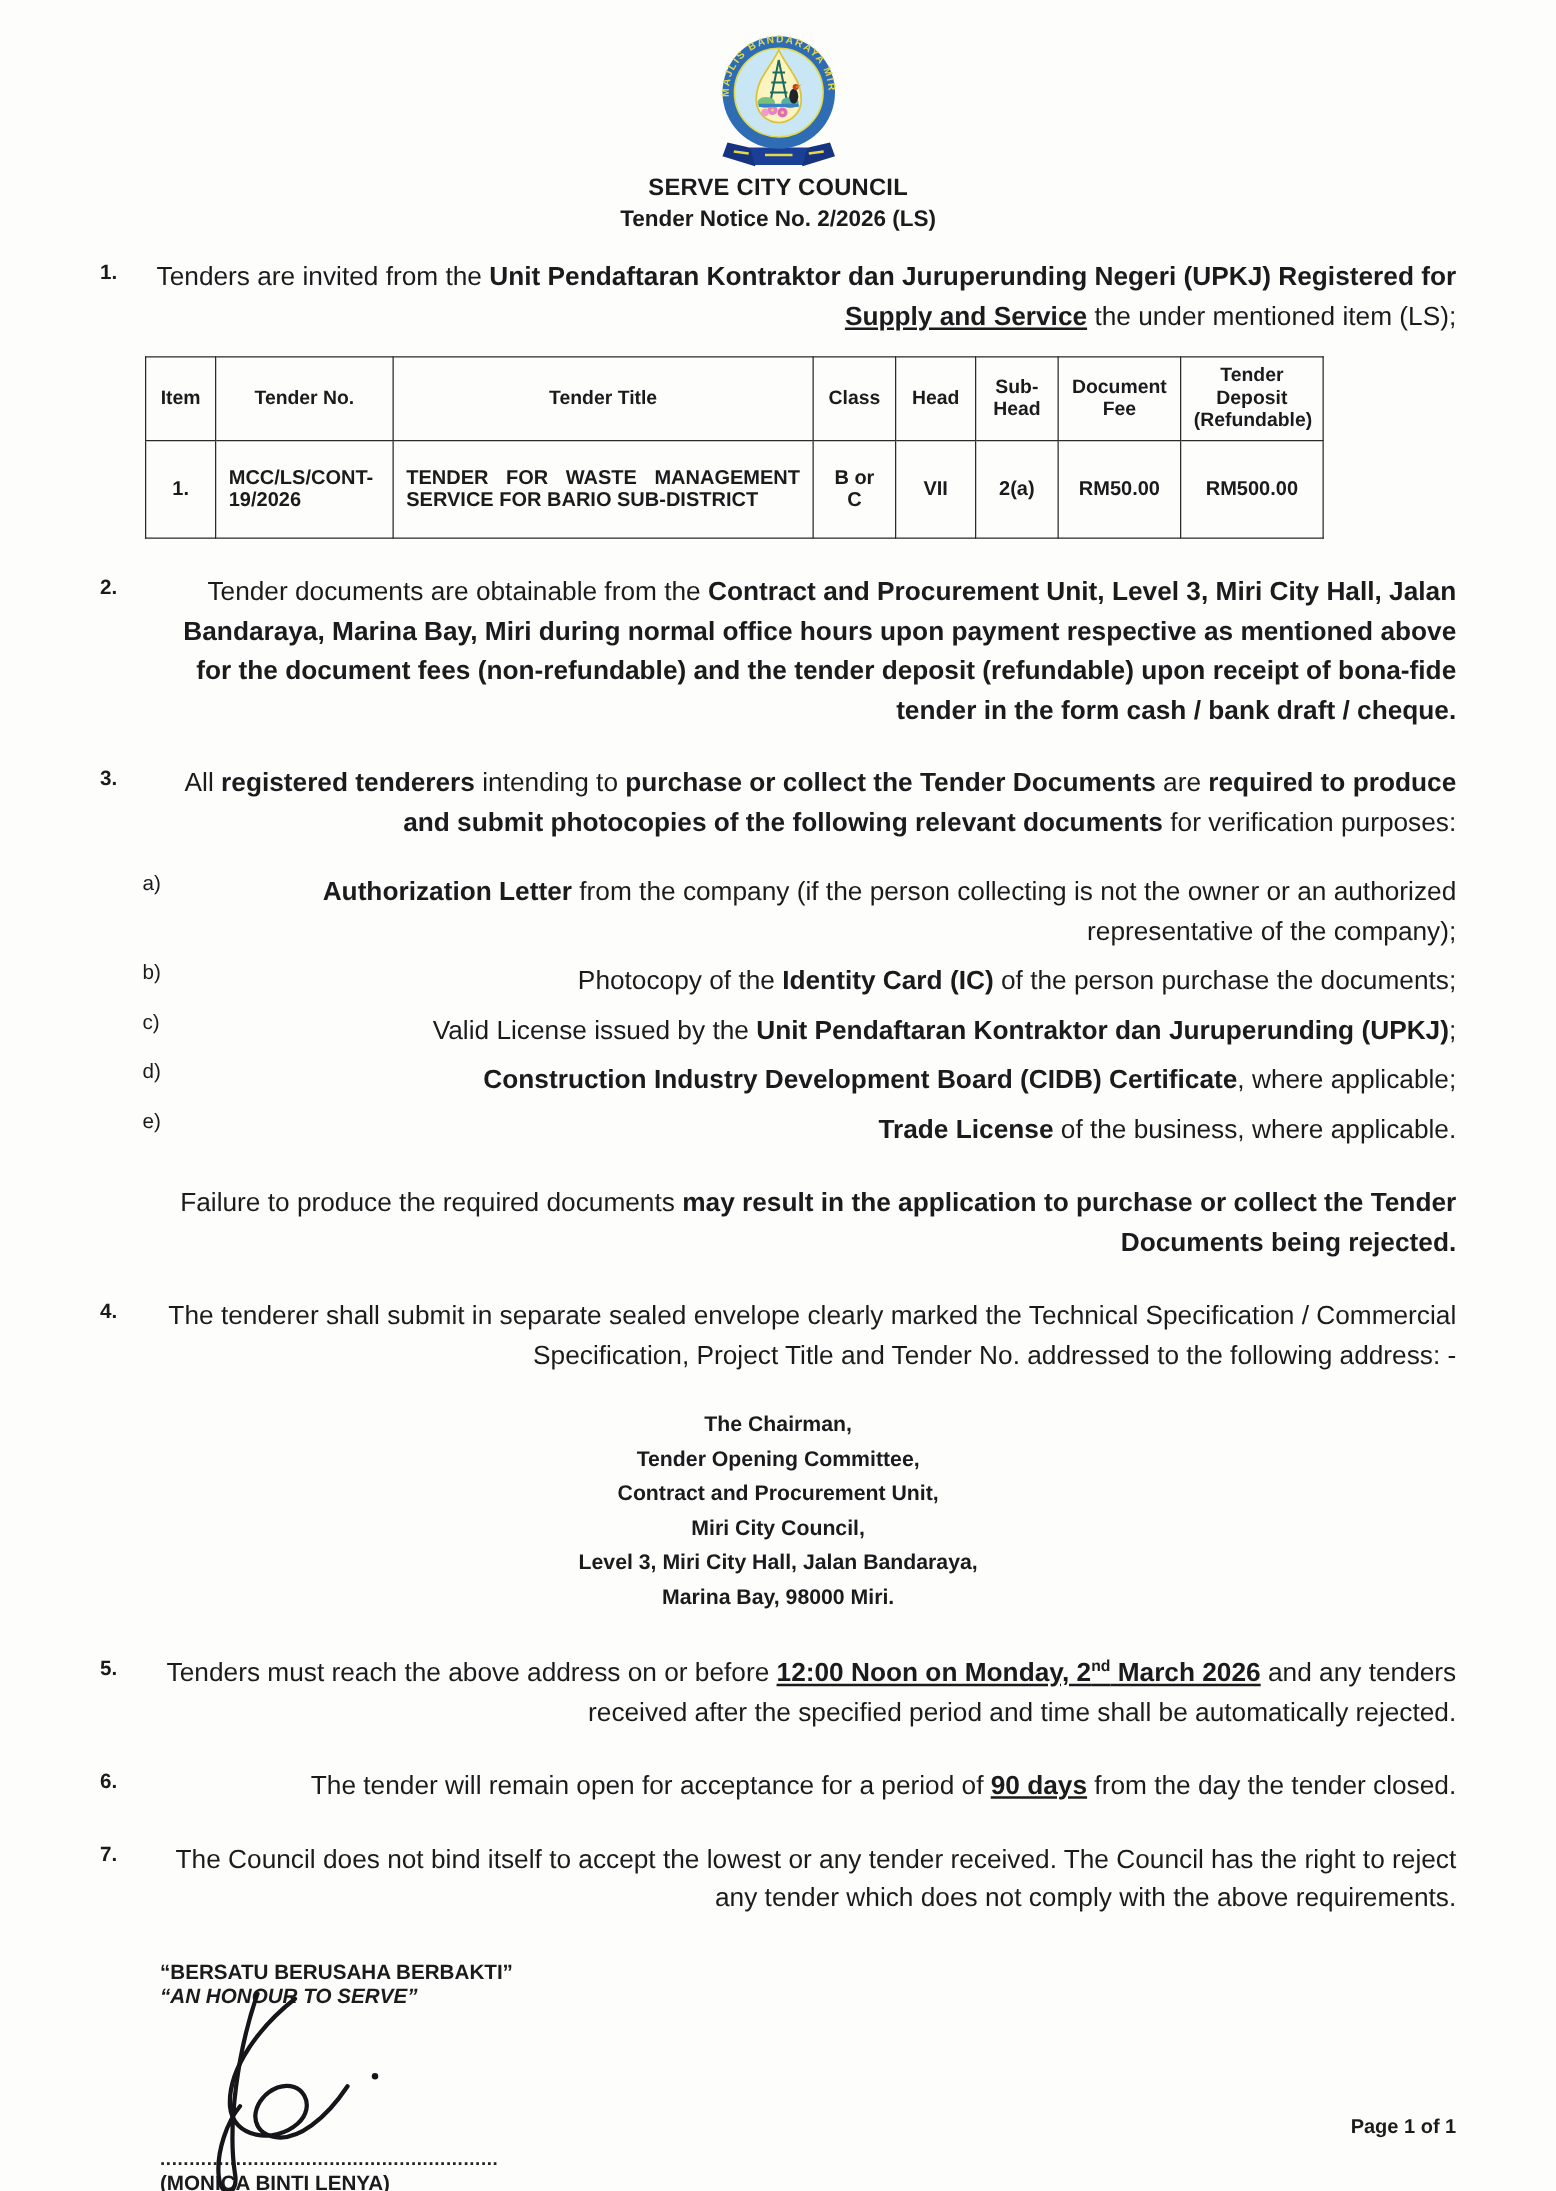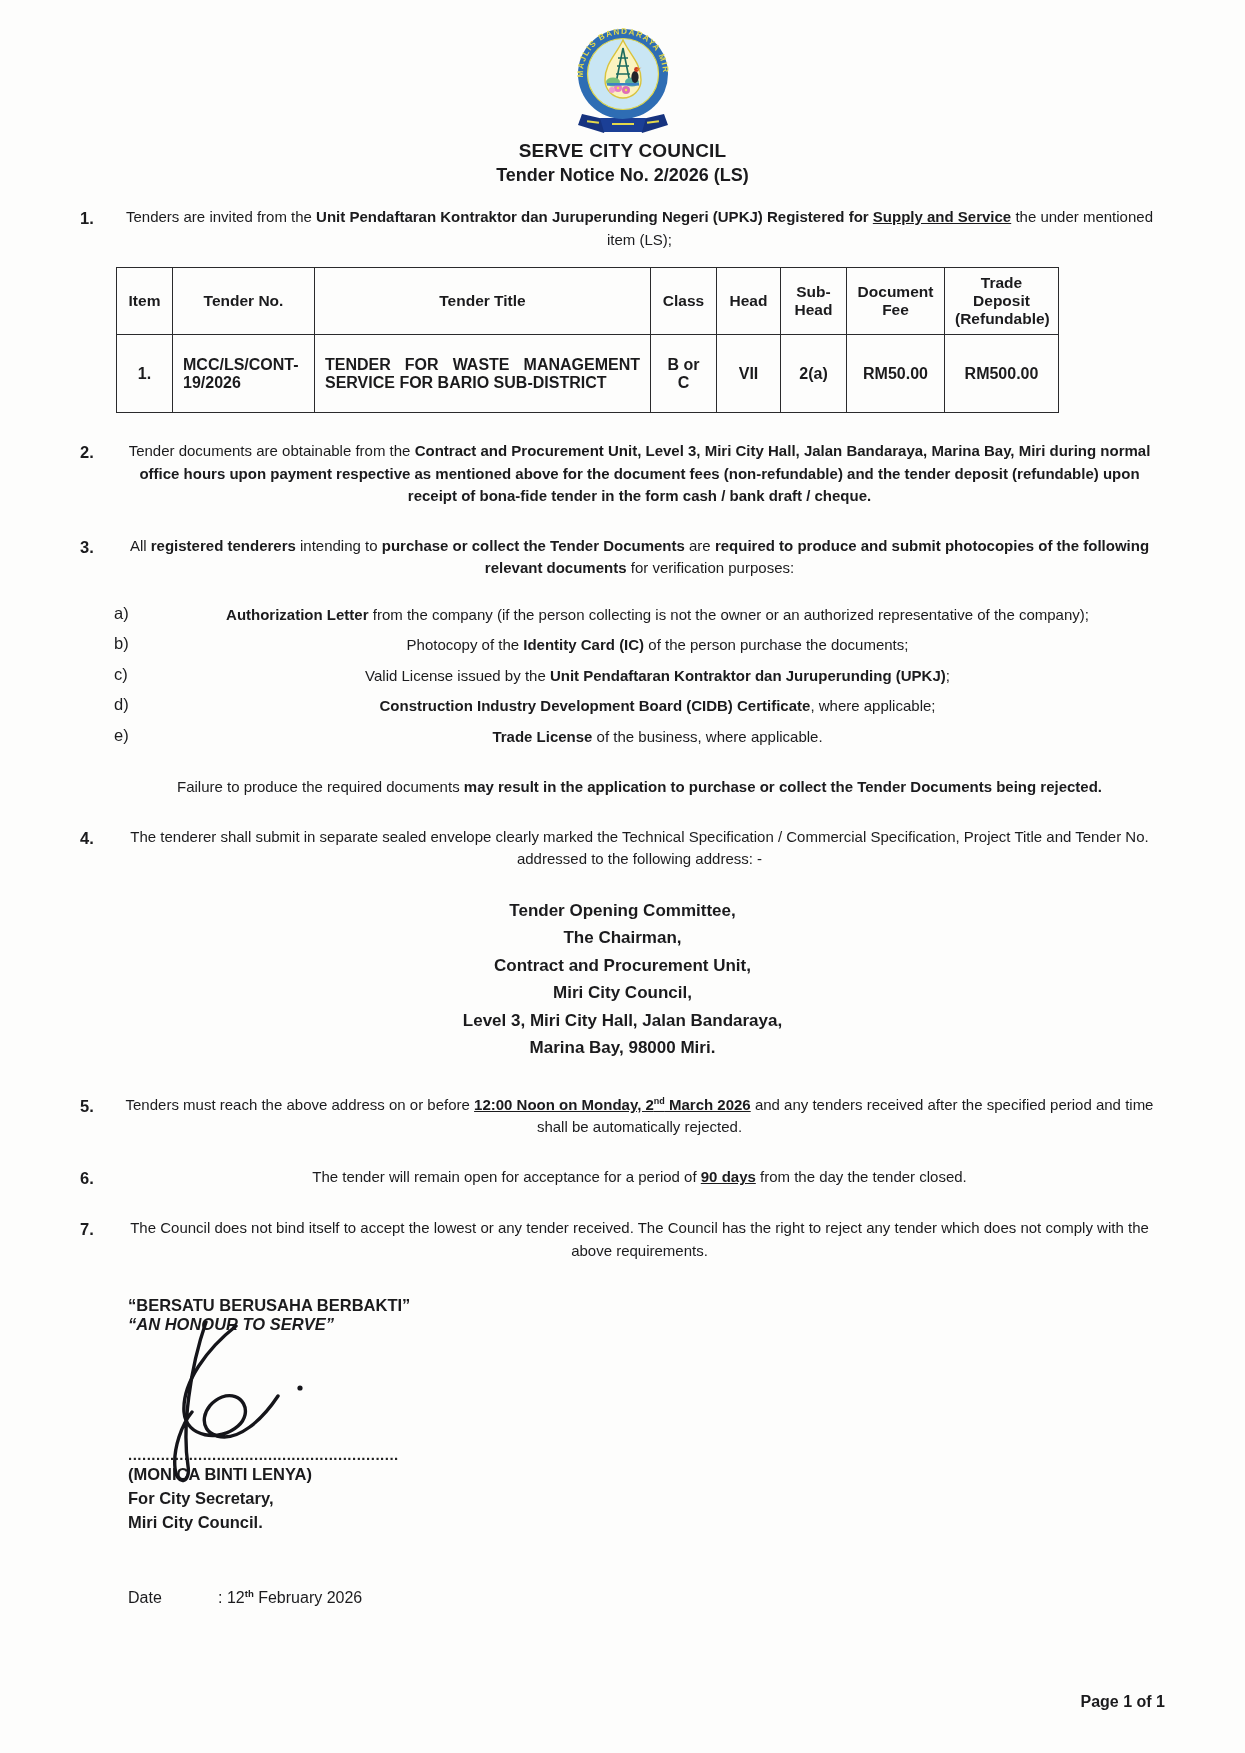--- a/index.html
+++ b/index.html
@@ -17,21 +17,21 @@
 
   
   .hdr { text-align:center; }
   .emblem { display:block; margin:0 auto; width:122px; height:112px; }
   .org-name { font-size:19px; font-weight:700; letter-spacing:.2px; margin-top:2px; }
   .notice-title { font-size:18px; font-weight:700; margin-top:3px; }
 
   
   .item { display:grid; grid-template-columns:34px 1fr; column-gap:0; margin-top:27px; }
   .item .num { font-weight:700; font-size:16.5px; line-height:1.5; }
-  .ptxt { font-size:15px; line-height:1.5; text-align:center; }
+  .ptxt { font-size:21px; line-height:1.5; text-align:right; }
   .b { font-weight:700; }
   .u { text-decoration:underline; }
   .sup { font-size:.6em; vertical-align:super; font-weight:bold; }
 
   
   .tbl-wrap { margin:16px 0 0 36px; }
   table { border-collapse:collapse; width:942px; table-layout:fixed; }
   th, td { border:1.7px solid #2a2a2c; padding:6px 10px; }
   th { font-size:15.5px; font-weight:700; text-align:center; vertical-align:middle; height:62px; }
   td { font-size:16px; font-weight:700; vertical-align:middle; height:78px; }
@@ -146,21 +146,21 @@
         </colgroup>
         <thead>
           <tr>
             <th>Item</th>
             <th>Tender No.</th>
             <th>Tender Title</th>
             <th>Class</th>
             <th>Head</th>
             <th>Sub-Head</th>
             <th>Document Fee</th>
-            <th>Trade Deposit (Refundable)</th>
+            <th>Tender Deposit (Refundable)</th>
           </tr>
         </thead>
         <tbody>
           <tr>
             <td class="cell-item">1.</td>
             <td class="cell-no">MCC/LS/CONT-19/2026</td>
             <td class="cell-title">TENDER FOR WASTE MANAGEMENT SERVICE FOR BARIO SUB-DISTRICT</td>
             <td class="cell-class">B or C</td>
             <td class="cell-head">VII</td>
             <td class="cell-sub">2(a)</td>
@@ -205,22 +205,22 @@
     </div>
 
     <p class="ptxt plain-par"><span>Failure to produce the required documents </span><span class="b">may result in the application to purchase or collect the Tender Documents being rejected.</span></p>
 
     <div class="item">
       <span class="num">4.</span>
       <p class="ptxt"><span>The tenderer shall submit in separate sealed envelope clearly marked the Technical Specification / Commercial Specification, Project Title and Tender No. addressed to the following address: -</span></p>
     </div>
 
     <div class="address">
+      <div>The Chairman,</div>
       <div>Tender Opening Committee,</div>
-      <div>The Chairman,</div>
       <div>Contract and Procurement Unit,</div>
       <div>Miri City Council,</div>
       <div>Level 3, Miri City Hall, Jalan Bandaraya,</div>
       <div>Marina Bay, 98000 Miri.</div>
     </div>
 
     <div class="item" style="margin-top:32px;">
       <span class="num">5.</span>
       <p class="ptxt"><span>Tenders must reach the above address on or before </span><span class="b u"><span>12:00 Noon on Monday, 2</span><span class="sup">nd</span><span> March 2026</span></span><span> and any tenders received after the specified period and time shall be automatically rejected.</span></p>
     </div>

